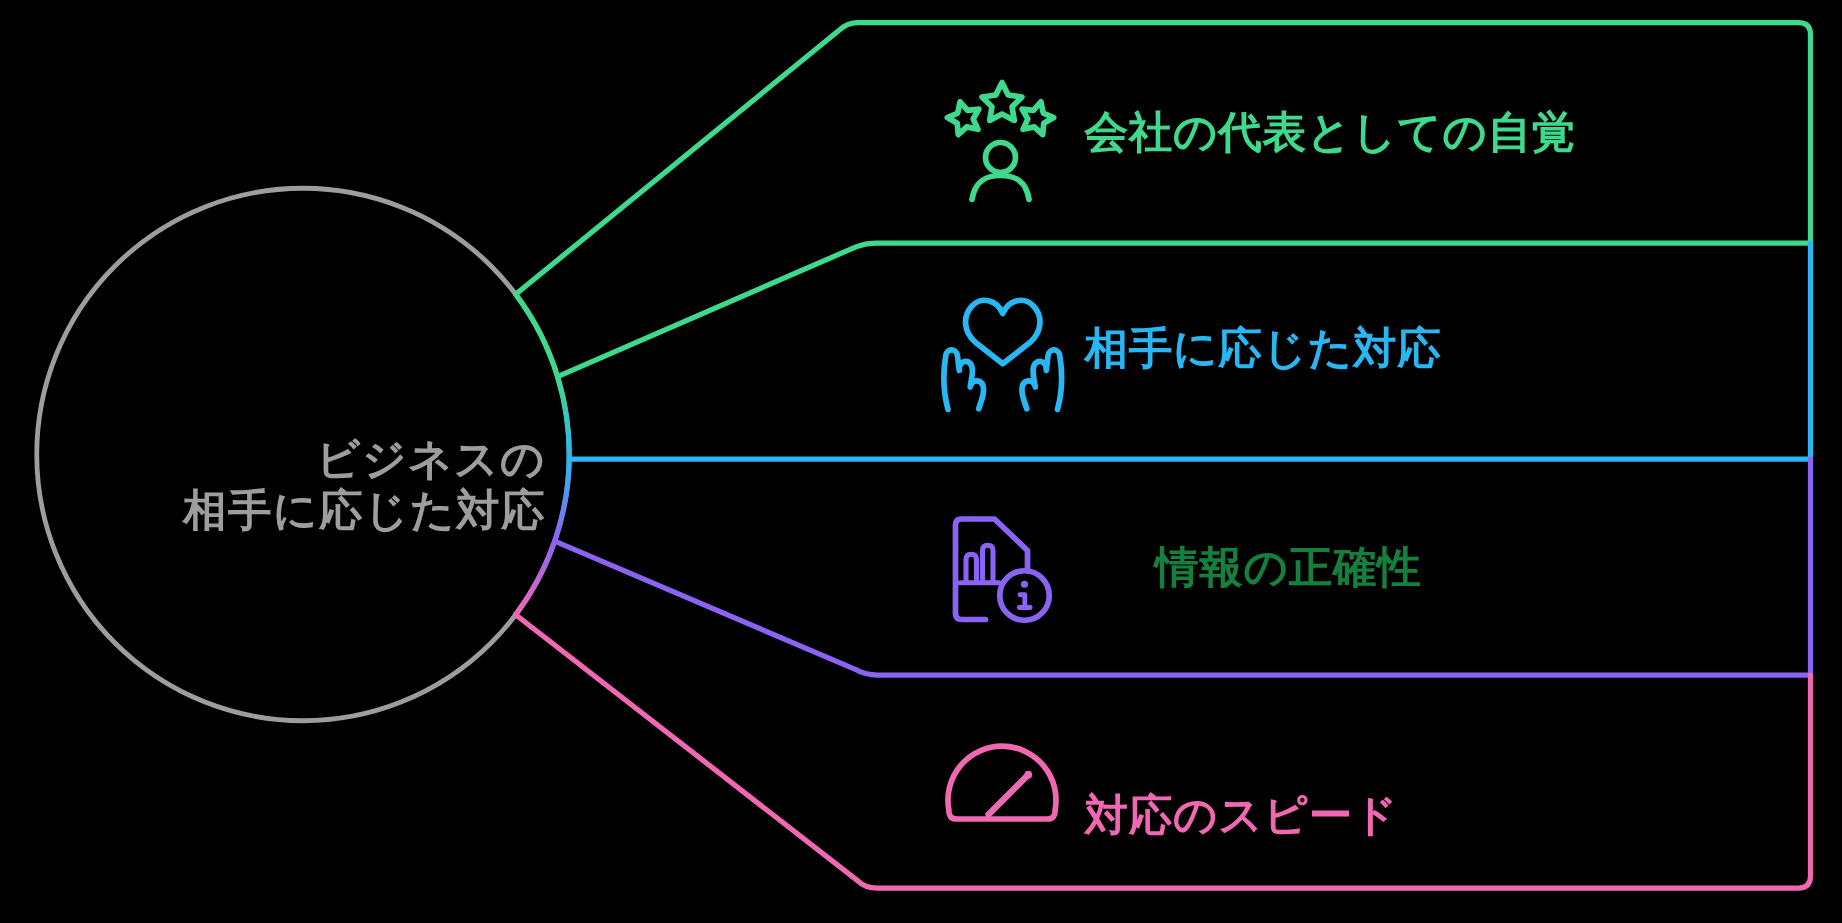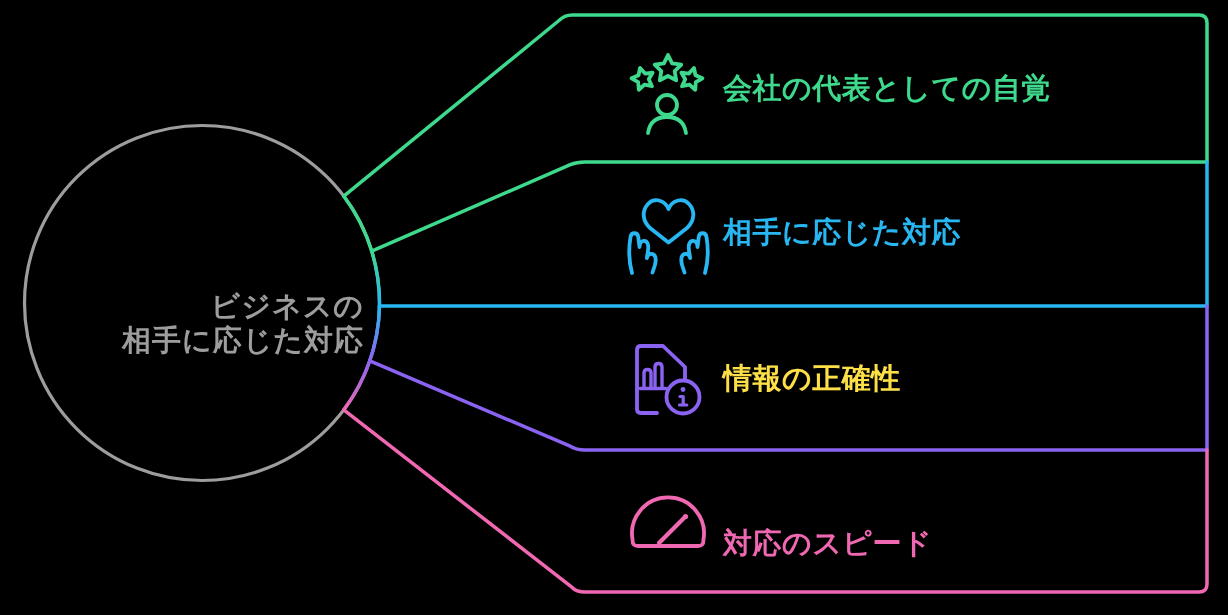--- a/index.html
+++ b/index.html
@@ -98,16 +98,16 @@
   <svg class="icon" style="left:628px;top:494px" width="80" height="60" viewBox="0 0 80 60">
     <g fill="none" stroke-width="3.8" stroke-linecap="round" stroke-linejoin="round" stroke="#f168b2">
       <path d="M 10,52 Q 4.2,52 4.6,46 A 36,36 0 1 1 75.4,46 Q 75.8,52 70,52 Z"></path>
       <path stroke-width="4.2" d="M 31,49 L 56.5,23.5"></path>
     </g>
     <circle cx="57.5" cy="22.5" r="2.6" stroke="none" fill="#f168b2"></circle>
   </svg>
 
   <div class="branch-label bl1" style="color: rgb(62, 217, 140);">会社の代表としての自覚</div>
   <div class="branch-label bl2" style="color: rgb(40, 183, 242);">相手に応じた対応</div>
-  <div class="branch-label bl3" style="color: #fde047;">情報の正確性</div>
+  <div class="branch-label bl3" style="color: #15803d; margin-left: 47px;">情報の正確性</div>
   <div class="branch-label bl4" style="color: rgb(241, 104, 178); margin-top: 20px;">対応のスピード</div>
 
 </div>
 
 </body></html>

